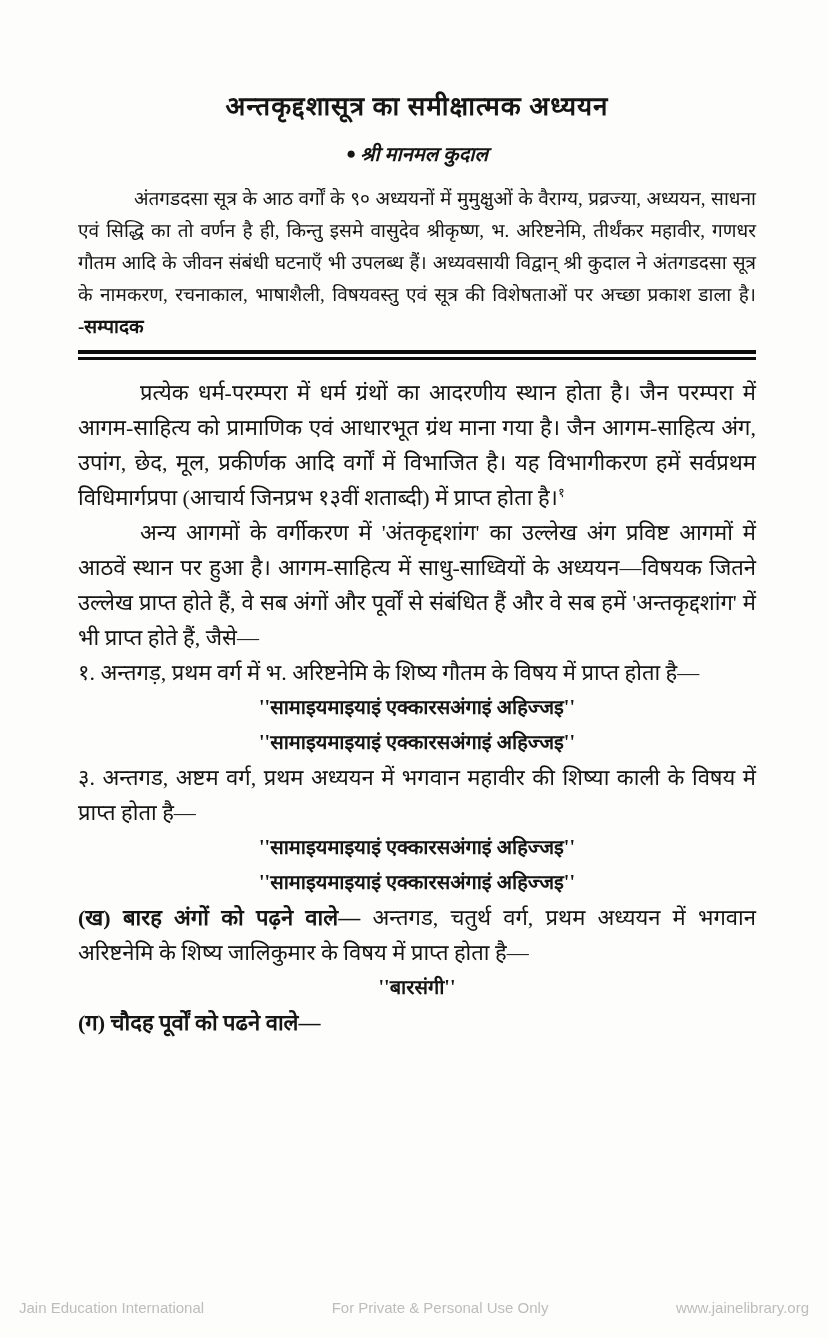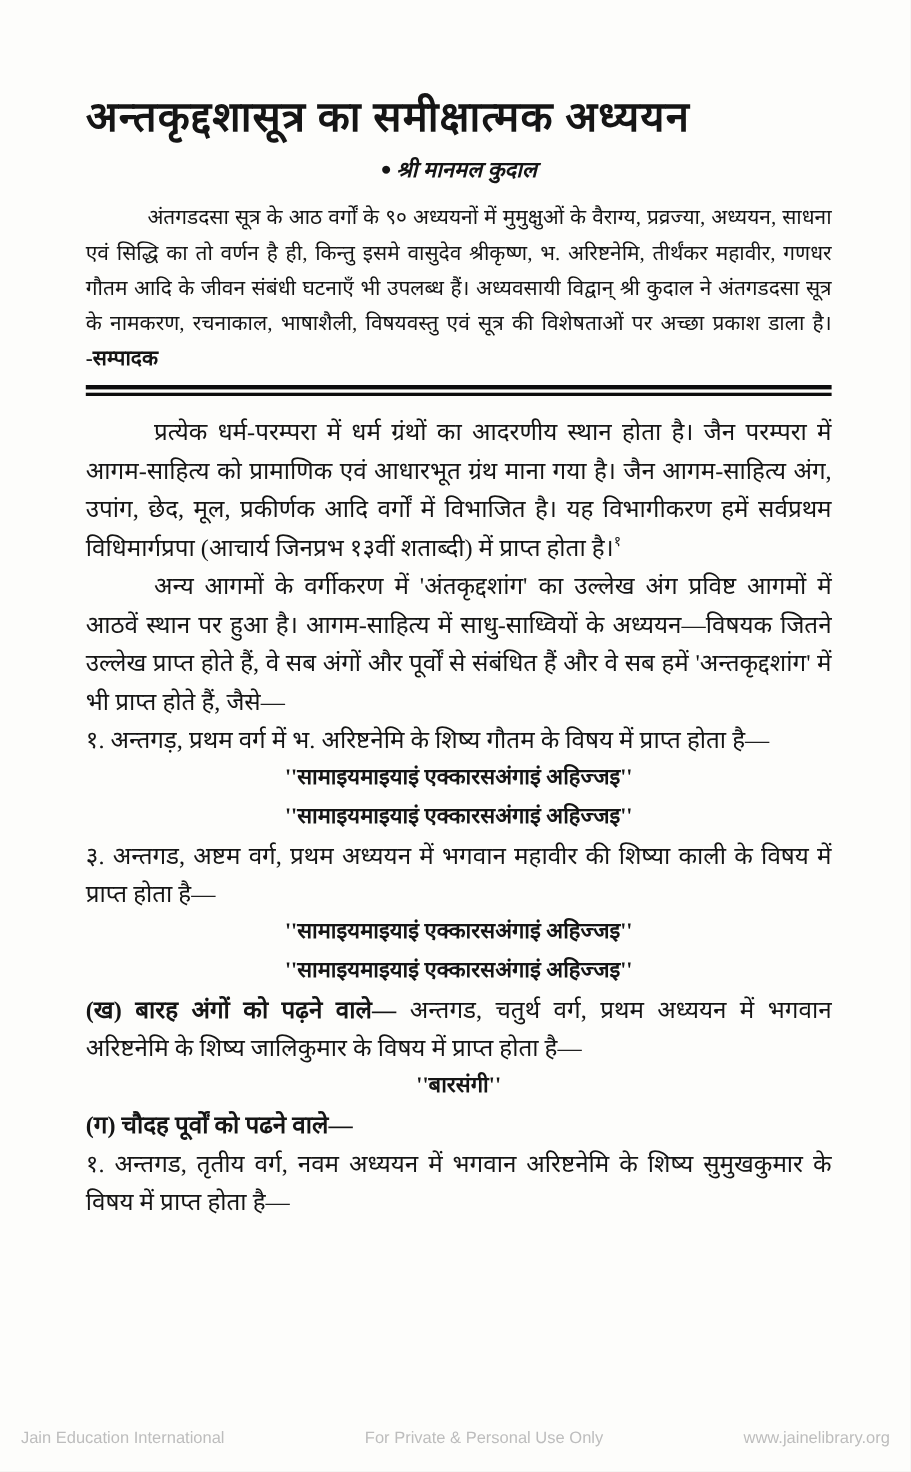--- a/index.html
+++ b/index.html
@@ -19,21 +19,22 @@
     box-sizing: border-box;
   }
   .content {
     position: absolute;
     left: 78px;
     top: 84px;
     width: 678px;
   }
   .title {
     margin: 0;
-    font-size: 38px;
+    text-align: center;
+    font-size: 26px;
     line-height: 46px;
     font-weight: bold;
     letter-spacing: 1px;
   }
   .author-line {
     margin-top: 10px;
     text-align: center;
     font-size: 20px;
     font-weight: bold;
     font-style: italic;
@@ -135,21 +136,20 @@
 
       <p>३. अन्तगड, अष्टम वर्ग, प्रथम अध्ययन में भगवान महावीर की शिष्या काली के विषय में प्राप्त होता है—</p>
       <p class="quote">''सामाइयमाइयाइं एक्कारसअंगाइं अहिज्जइ''</p>
 
       <p class="quote">''सामाइयमाइयाइं एक्कारसअंगाइं अहिज्जइ''</p>
 
       <p><span class="inline-heading">(ख) बारह अंगों को पढ़ने वाले—</span><span> अन्तगड, चतुर्थ वर्ग, प्रथम अध्ययन में भगवान अरिष्टनेमि के शिष्य जालिकुमार के विषय में प्राप्त होता है—</span></p>
       <p class="quote">''बारसंगी''</p>
 
       <p class="sec-heading">(ग) चौदह पूर्वों को पढने वाले—</p>
-      <p>१. अन्तगड, तृतीय वर्ग, नवम अध्ययन में भगवान अरिष्टनेमि के शिष्य सुमुखकुमार के विषय में प्राप्त होता है—</p>
 
     </div>
   </div>
 
   <div class="footer">
     <span>Jain Education International</span>
     <span>For Private &amp; Personal Use Only</span>
     <span>www.jainelibrary.org</span>
   </div>
 </div>

